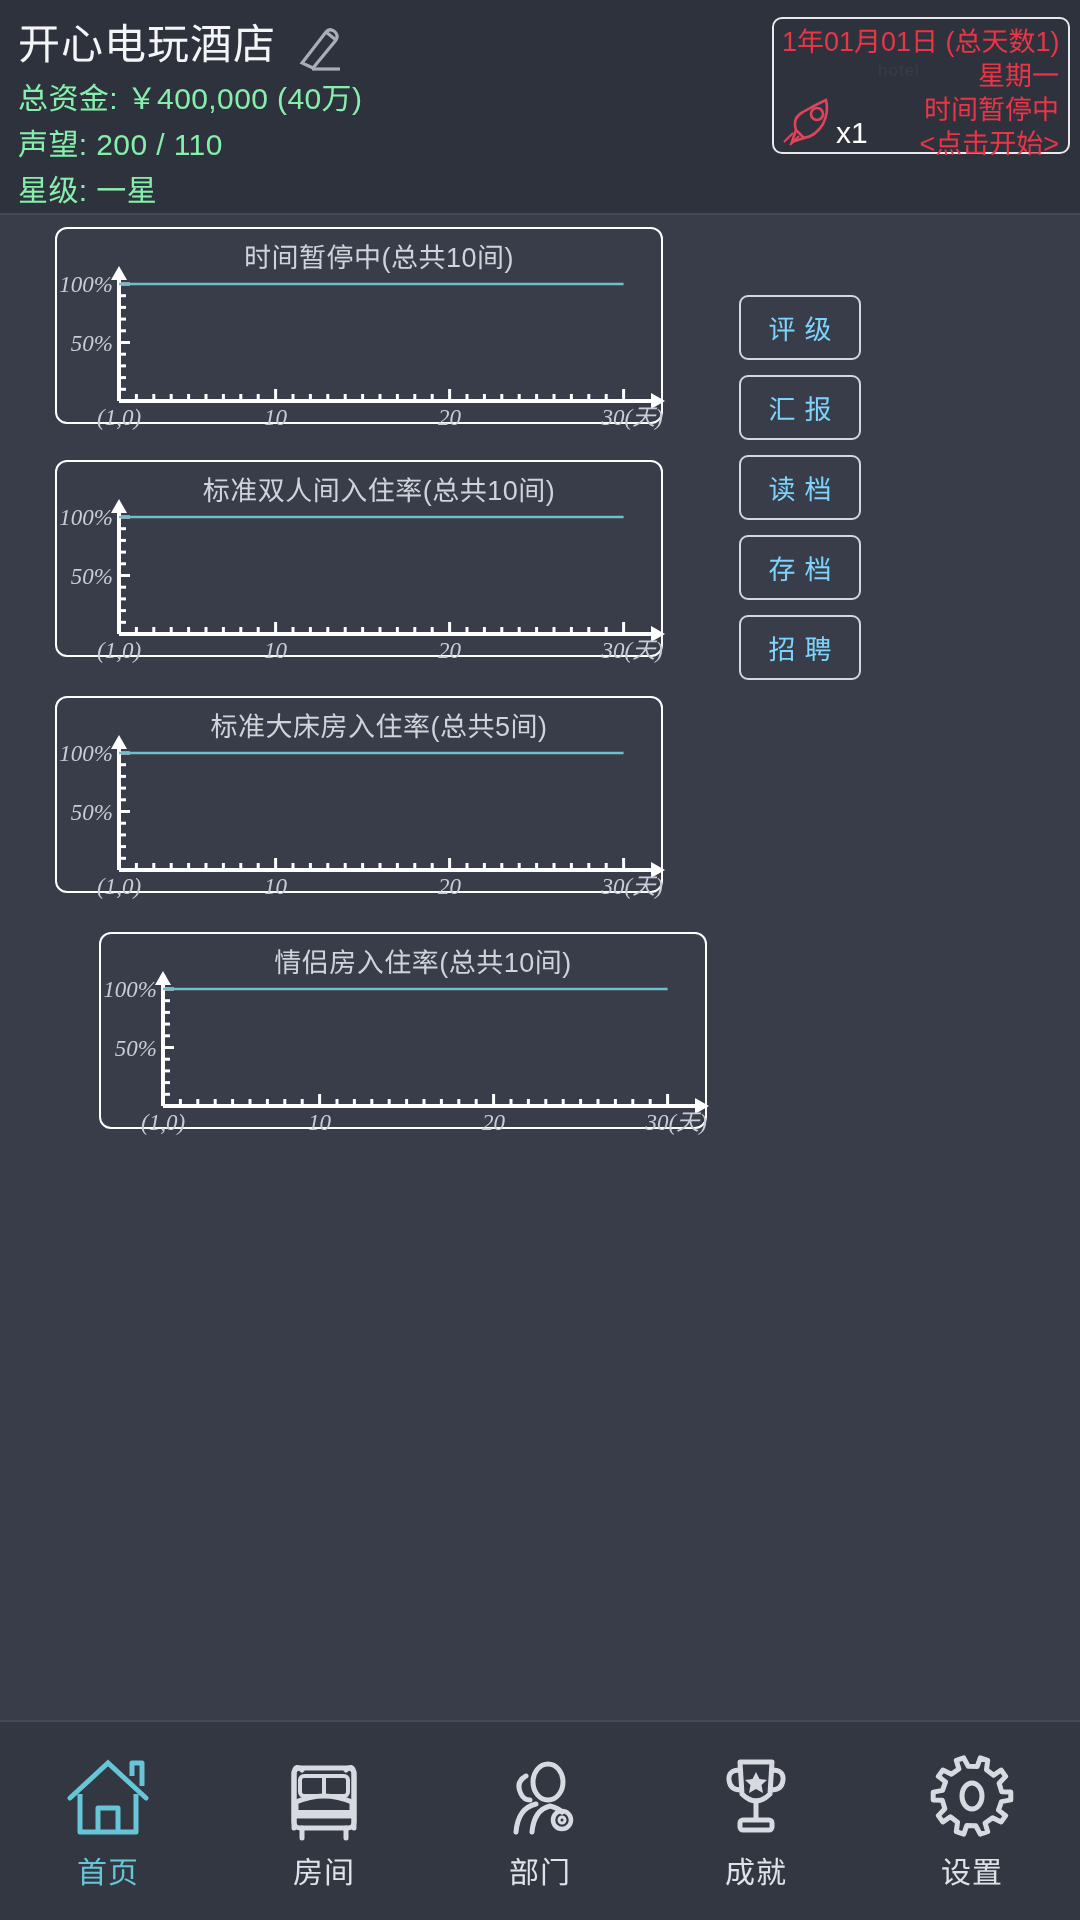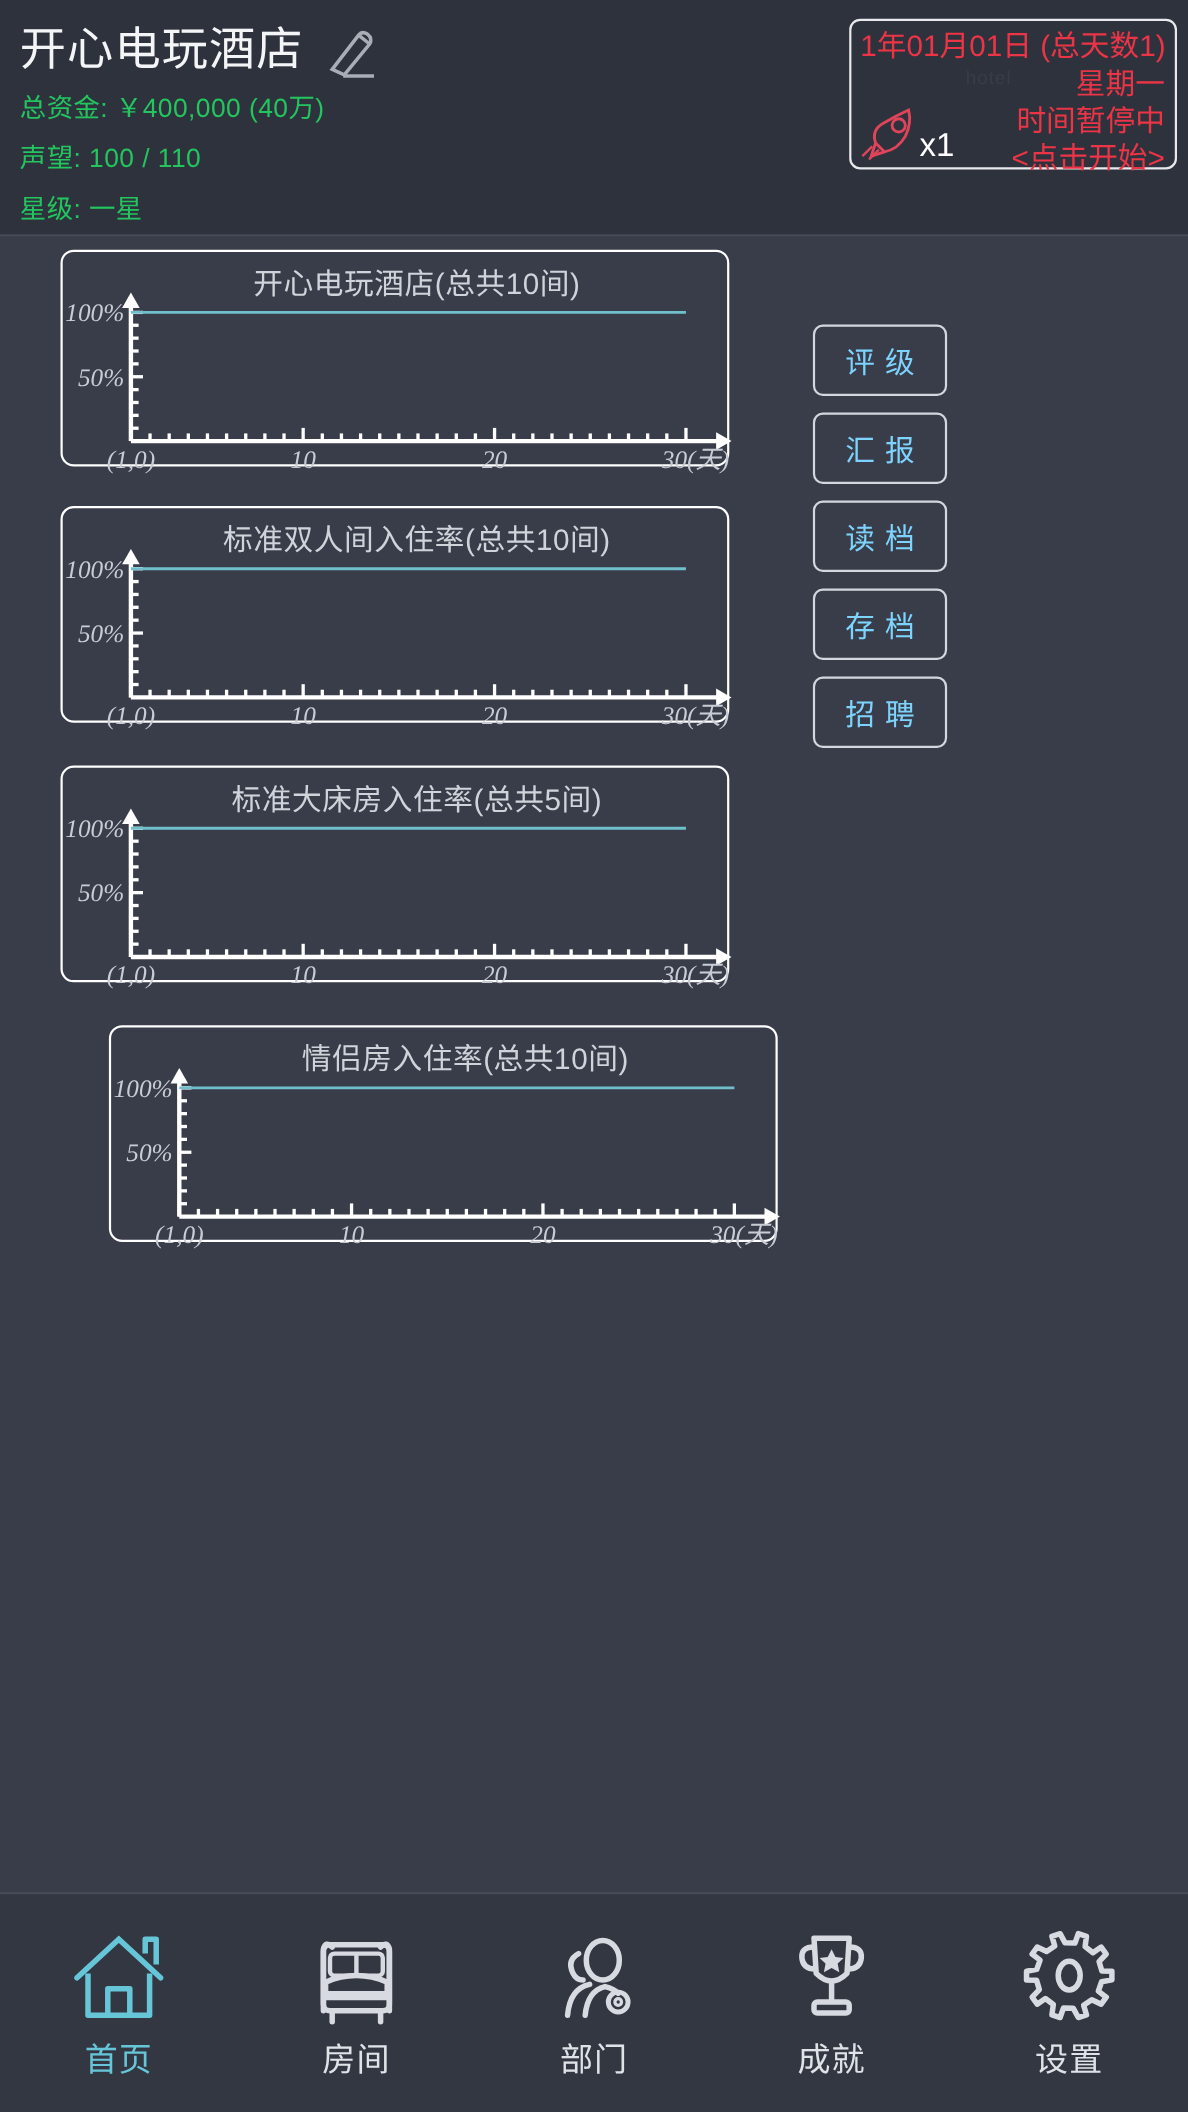--- a/index.html
+++ b/index.html
@@ -25,21 +25,21 @@
   #hotel-name-row {
     display: flex; align-items: center; gap: 16px;
     height: 62px;
   }
   #hotel-name {
     font-size: 42px; line-height: 52px; color: #f4f5f7;
     letter-spacing: 1px;
   }
   #edit-pencil { width: 56px; height: 52px; display: block; }
   .stat-line {
-    font-size: 24px; line-height: 46px; color: #22c55e;
+    font-size: 30px; line-height: 46px; color: #86efac;
     letter-spacing: 0.4px; white-space: nowrap;
   }
 
   
   #date-panel {
     position: absolute; right: 10px; top: 17px;
     width: 298px; height: 137px;
     border: 2px solid #e8e9ec; border-radius: 10px;
     background: transparent;
   }
@@ -134,21 +134,21 @@
       <span id="hotel-name">开心电玩酒店</span>
       <span>
         <svg id="edit-pencil" viewBox="0 0 56 52">
           <path d="M10 44 L34 13 Q37 9 42 12 Q47 16 44 21 L21 49 Z" fill="none" stroke="#a9adb6" stroke-width="3.2"></path>
           <line x1="34" y1="13" x2="44" y2="21" stroke="#a9adb6" stroke-width="3.2"></line>
           <line x1="20" y1="50" x2="48" y2="50" stroke="#a9adb6" stroke-width="3.2"></line>
         </svg>
       </span>
     </div>
     <div class="stat-line">总资金: ￥400,000  (40万)</div>
-    <div class="stat-line">声望: 100 / 110</div>
+    <div class="stat-line">声望: 200 / 110</div>
     <div class="stat-line">星级: 一星</div>
   </div>
 
   <div id="date-panel">
     <div id="watermark">hotel</div>
     <div id="date-line1" class="red">1年01月01日 (总天数1)</div>
     <div id="date-line2" class="red">星期一</div>
     <div id="date-line3" class="red">时间暂停中</div>
     <div id="date-line4" class="red">&lt;点击开始&gt;</div>
     <div id="rocket-wrap">
@@ -160,21 +160,21 @@
           <line x1="8" y1="55" x2="17" y2="46" stroke="#e0445a" stroke-width="2.2"></line>
           <line x1="2" y1="52" x2="11" y2="43" stroke="#e0445a" stroke-width="2.2"></line>
         </svg>
       </span>
       <span id="rocket-mult">x1</span>
     </div>
   </div>
 </div>
 
 <div class="chart-card" id="chart-0">
-  <div class="chart-title">开心电玩酒店(总共10间)</div>
+  <div class="chart-title">时间暂停中(总共10间)</div>
   <svg class="chart-svg">
       <line x1="62" y1="172" x2="62" y2="45" class="axis-line"></line>
       <polygon points="62,37 54,51 70,51" fill="#ffffff"></polygon>
       <line x1="62" y1="172" x2="600" y2="172" class="axis-line"></line>
       <polygon points="608,172 594,164 594,180" fill="#ffffff"></polygon>
       <line x1="62" y1="160.3" x2="69" y2="160.3" class="tick-minor"></line>
       <line x1="62" y1="148.6" x2="69" y2="148.6" class="tick-minor"></line>
       <line x1="62" y1="136.9" x2="69" y2="136.9" class="tick-minor"></line>
       <line x1="62" y1="125.19999999999999" x2="69" y2="125.19999999999999" class="tick-minor"></line>
       <line x1="62" y1="113.5" x2="73" y2="113.5" class="tick-minor"></line>

